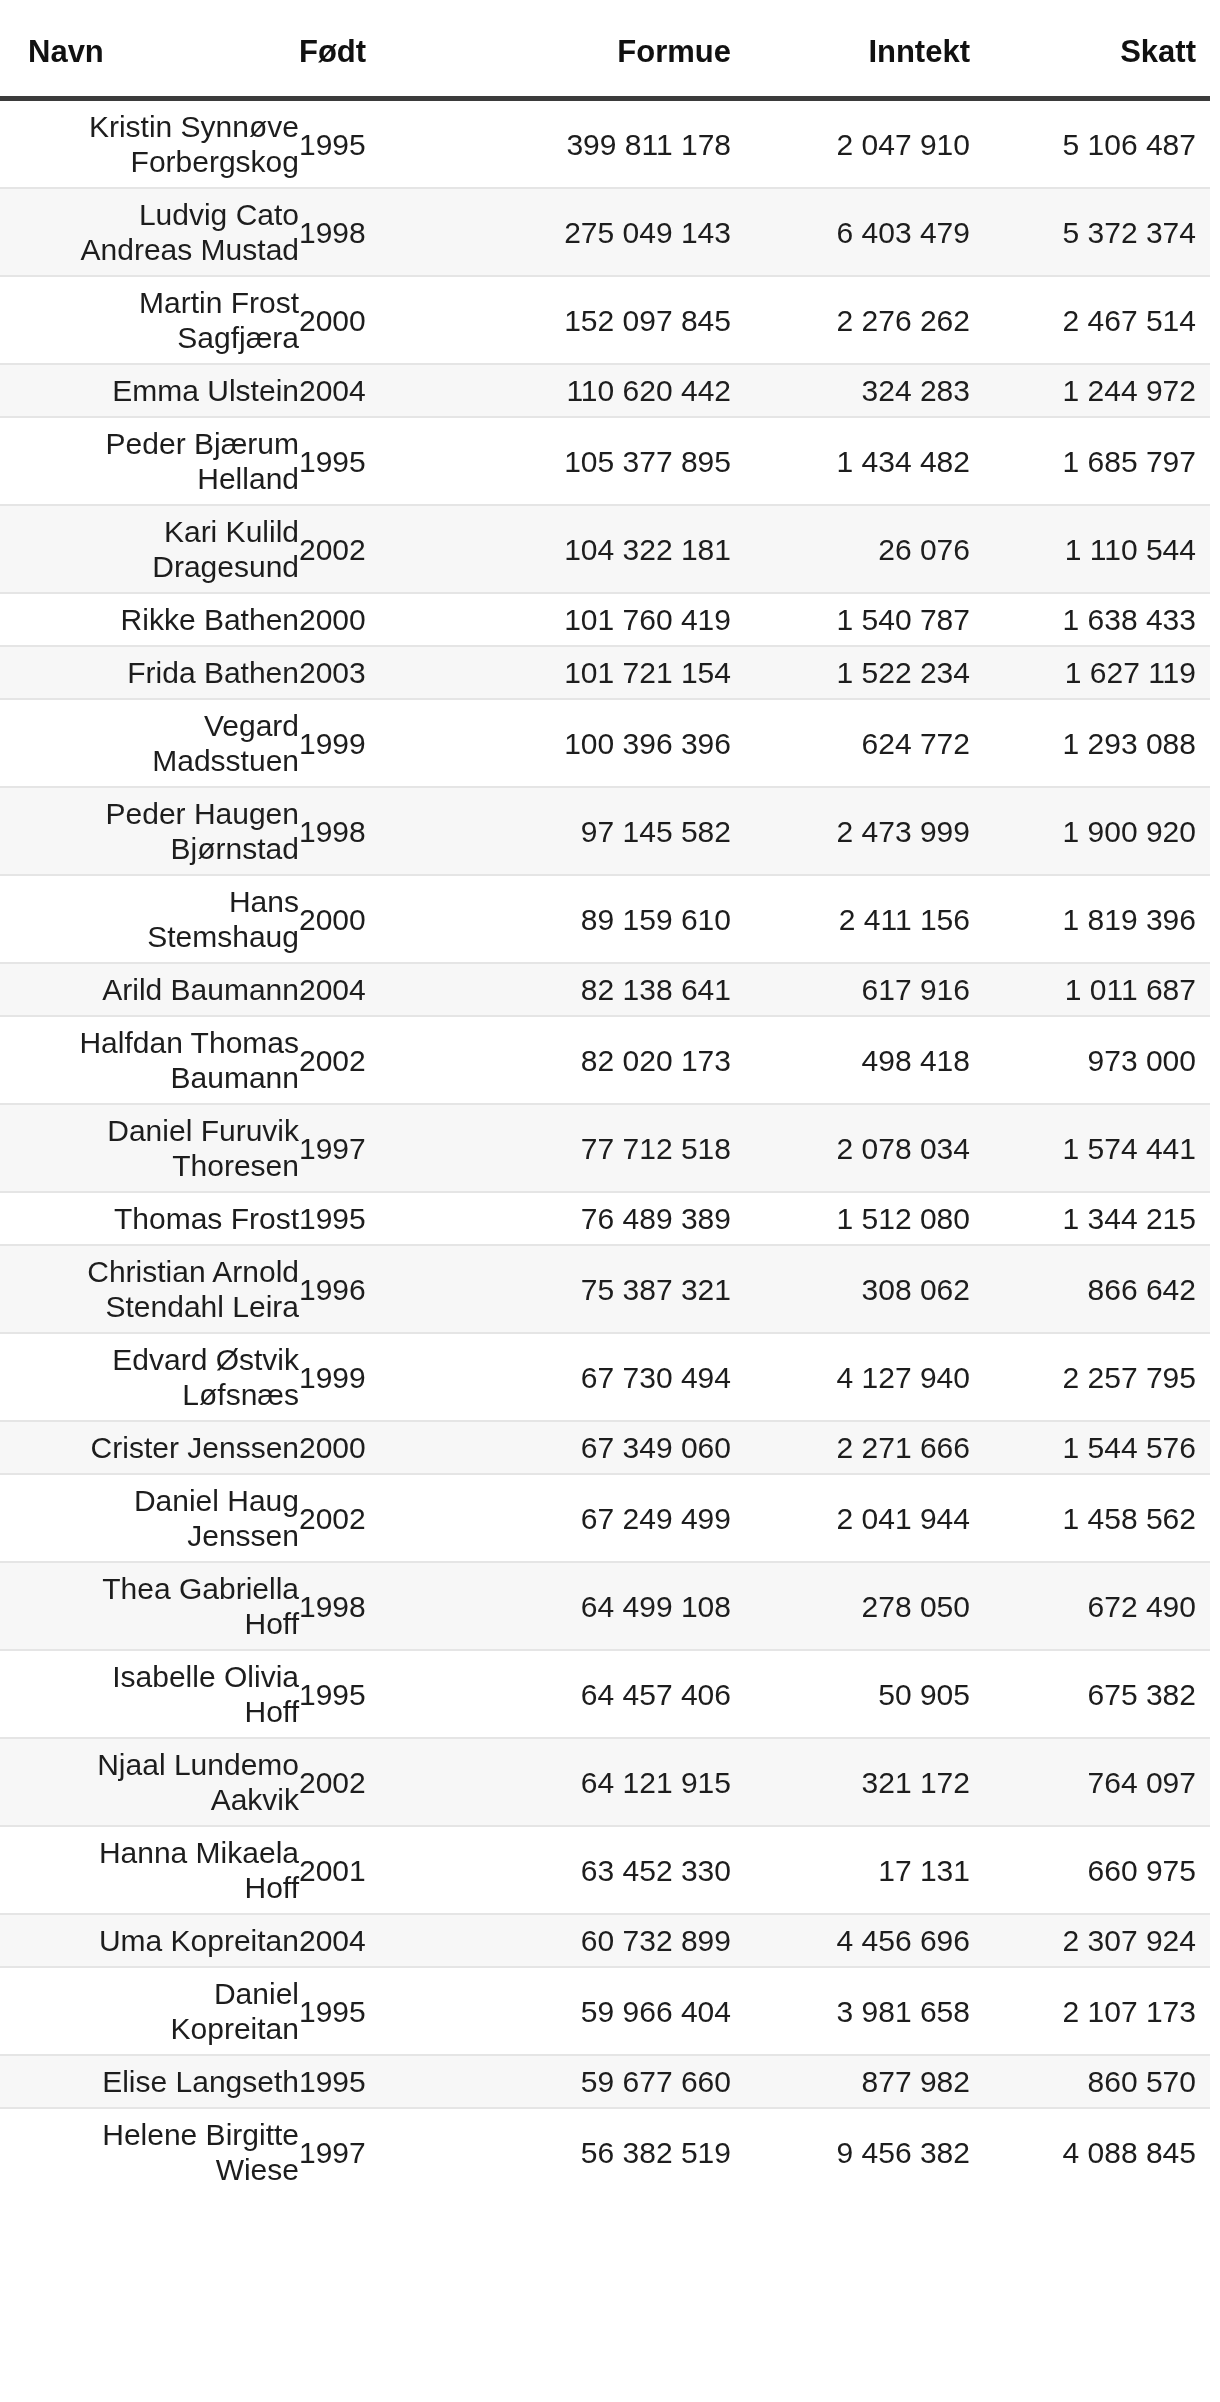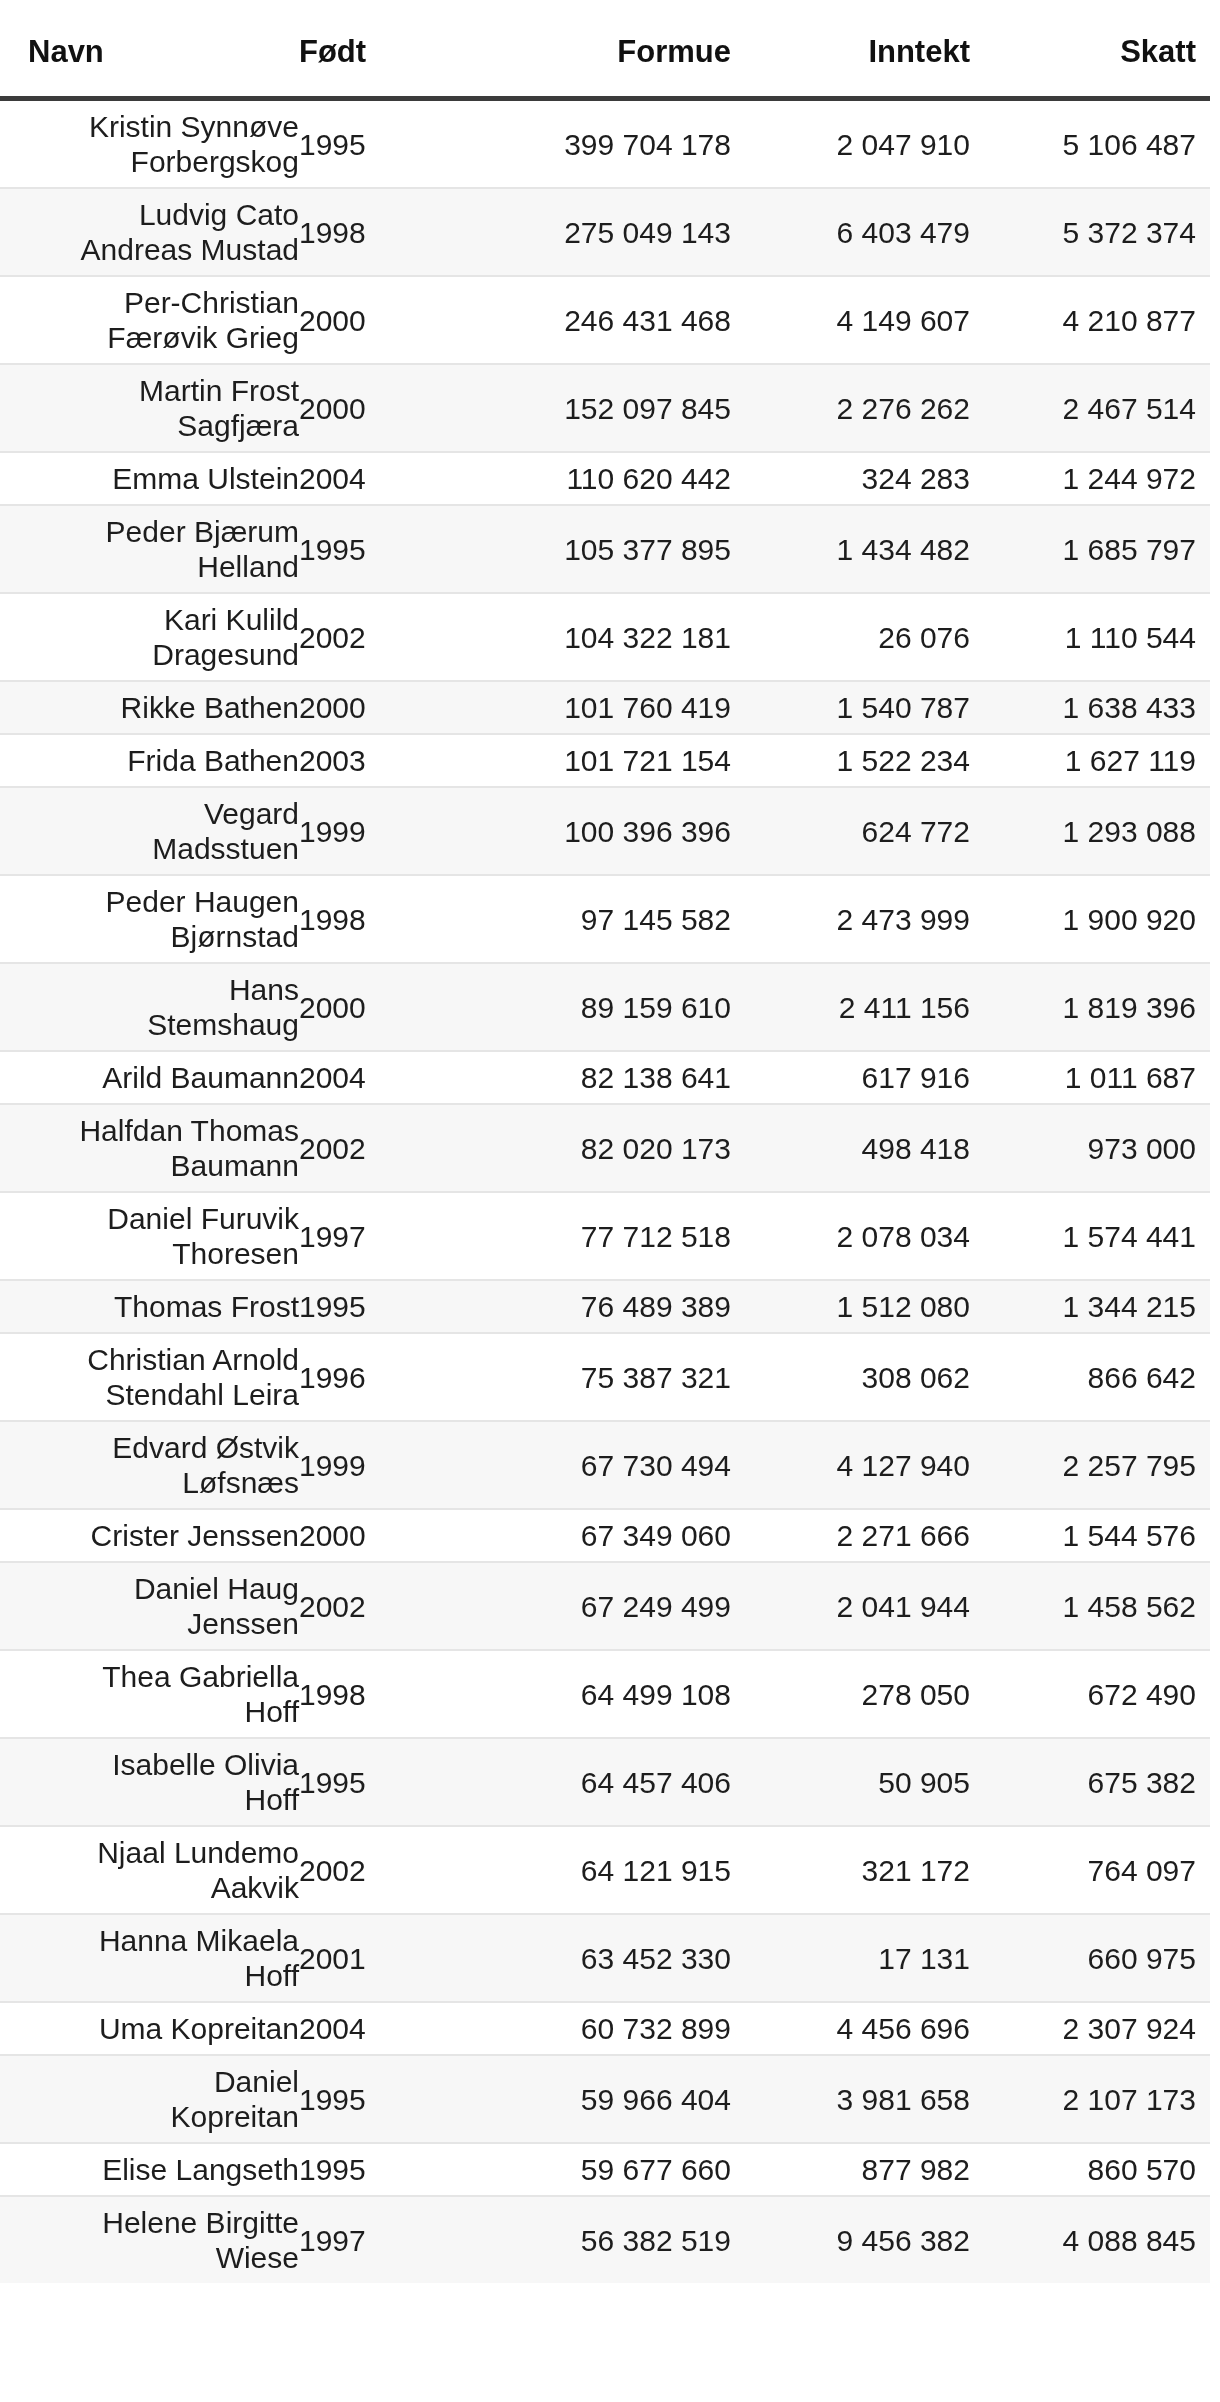--- a/index.html
+++ b/index.html
@@ -67,41 +67,33 @@
         <th class="ar">Formue</th>
         <th class="ar">Inntekt</th>
         <th class="ar">Skatt</th>
       </tr>
     </thead>
     <tbody id="rows">
         <tr>
           <td class="al first name">Kristin Synnøve
 Forbergskog</td>
           <td class="al">1995</td>
-          <td class="ar">399 704 178</td>
+          <td class="ar">399 811 178</td>
           <td class="ar">2 047 910</td>
           <td class="ar">5 106 487</td>
         </tr>
         <tr>
           <td class="al first name">Ludvig Cato
 Andreas Mustad</td>
           <td class="al">1998</td>
           <td class="ar">275 049 143</td>
           <td class="ar">6 403 479</td>
           <td class="ar">5 372 374</td>
         </tr>
         <tr>
-          <td class="al first name">Per-Christian
-Færøvik Grieg</td>
-          <td class="al">2000</td>
-          <td class="ar">246 431 468</td>
-          <td class="ar">4 149 607</td>
-          <td class="ar">4 210 877</td>
-        </tr>
-        <tr>
           <td class="al first name">Martin Frost
 Sagfjæra</td>
           <td class="al">2000</td>
           <td class="ar">152 097 845</td>
           <td class="ar">2 276 262</td>
           <td class="ar">2 467 514</td>
         </tr>
         <tr>
           <td class="al first name">Emma Ulstein</td>
           <td class="al">2004</td>

